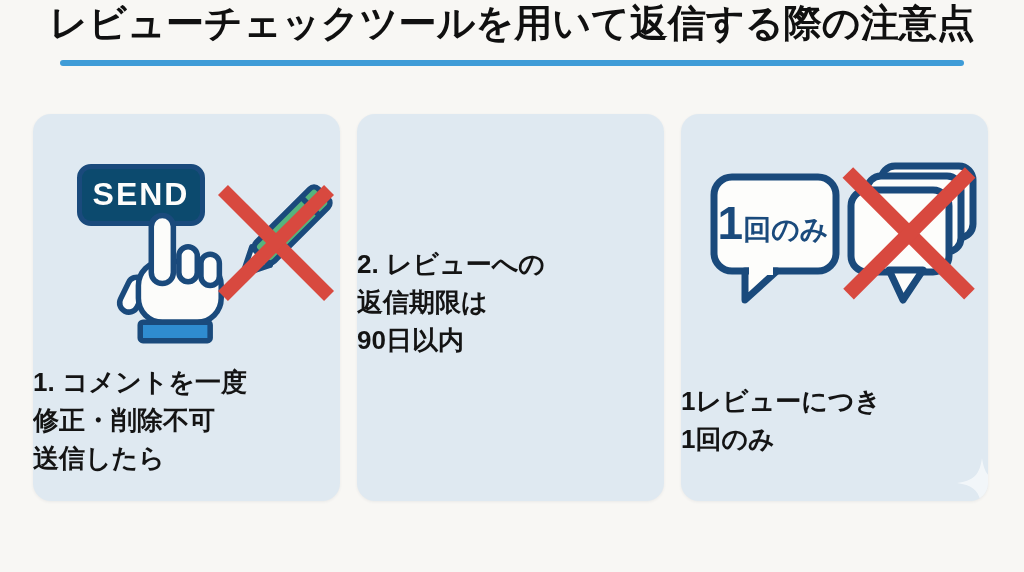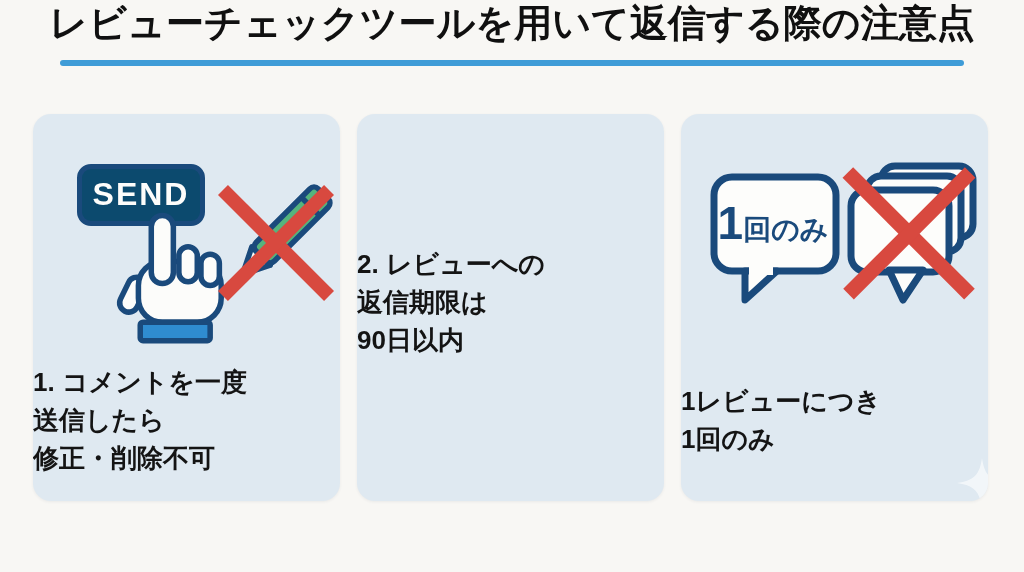--- a/index.html
+++ b/index.html
@@ -81,22 +81,22 @@
           <line x1="70" y1="-13" x2="70" y2="13" fill="none"></line>
         </g>
         <g fill="#d8493f">
           <rect x="-10" y="56" width="150" height="14" transform="rotate(45 65 63)"></rect>
           <rect x="-10" y="56" width="150" height="14" transform="rotate(-45 65 63)"></rect>
         </g>
       </svg>
     </div>
     <div class="caption">
       <span>1. コメントを一度</span>
+      <span>修正・削除不可</span>
       <span>送信したら</span>
-      <span>修正・削除不可</span>
     </div>
   </section>
 
   <section class="card">
     <div class="caption">
       <span>2. レビューへの</span>
       <span>返信期限は</span>
       <span>90日以内</span>
     </div>
   </section>

